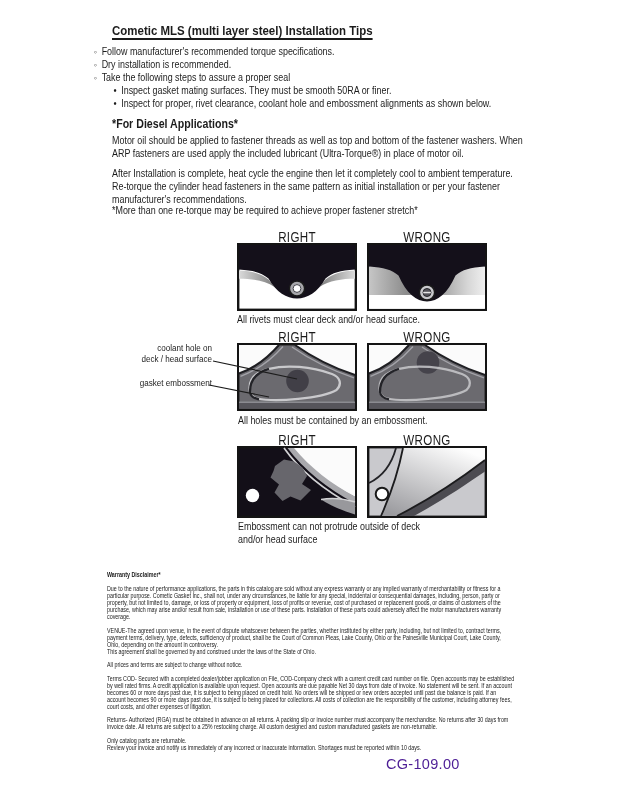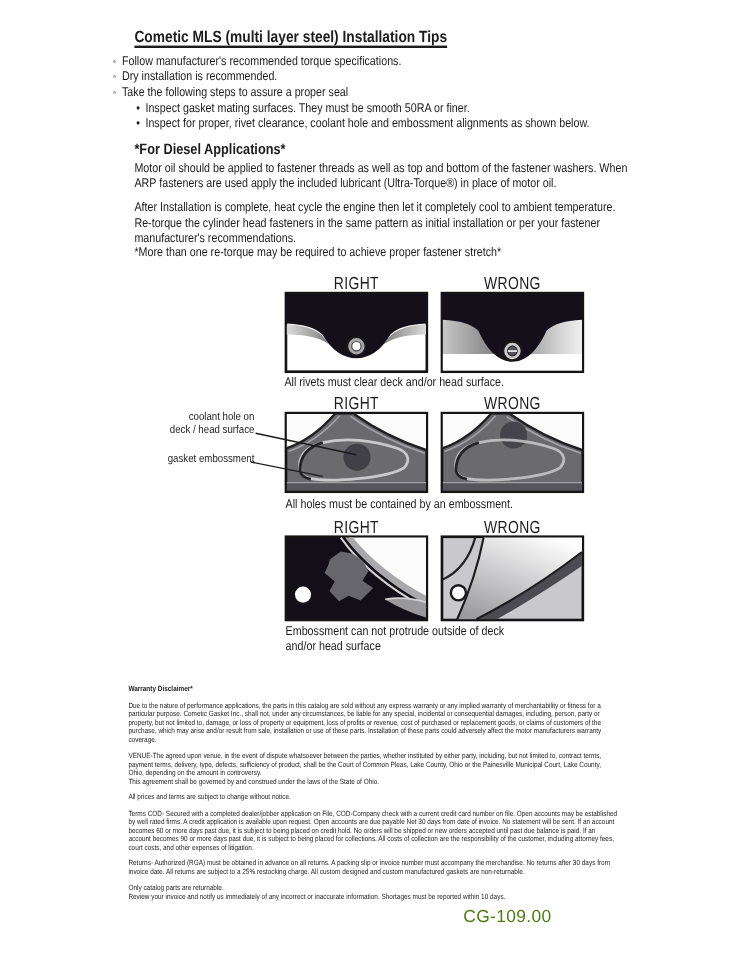--- a/index.html
+++ b/index.html
@@ -25,21 +25,21 @@
     width:120px;text-align:center;font-size:14.5px;letter-spacing:.4px;
     transform:scaleX(0.8);transform-origin:center top;white-space:nowrap;
   }
   .fig-caption{font-size:10.5px;line-height:12.5px;white-space:pre-line;width:300px;}
   .callout{
     width:120px;text-align:right;font-size:9.5px;line-height:10.5px;white-space:pre-line;
   }
   .warranty{width:480px;font-size:6.3px;line-height:7px;color:#222;}
   .warranty h3{font-size:6.3px;margin:0 0 7px 0;font-weight:bold;}
   .warranty p{margin:0 0 6.5px 0;white-space:pre-line;}
-  .footer-code{font-size:14.5px;letter-spacing:.3px;color:#4d7c0f;white-space:nowrap;text-align:right;}
+  .footer-code{font-size:14.5px;letter-spacing:.3px;color:#4c1d95;white-space:nowrap;text-align:right;}
   svg{display:block;}
   .overlay{pointer-events:none;z-index:3;}
   .panel{z-index:1;}
 </style>
 </head>
 <body>
 
 <div class="page">
 
   <div class="abs title cond" style="left:112px;top:23px;">Cometic MLS (multi layer steel) Installation Tips</div>

